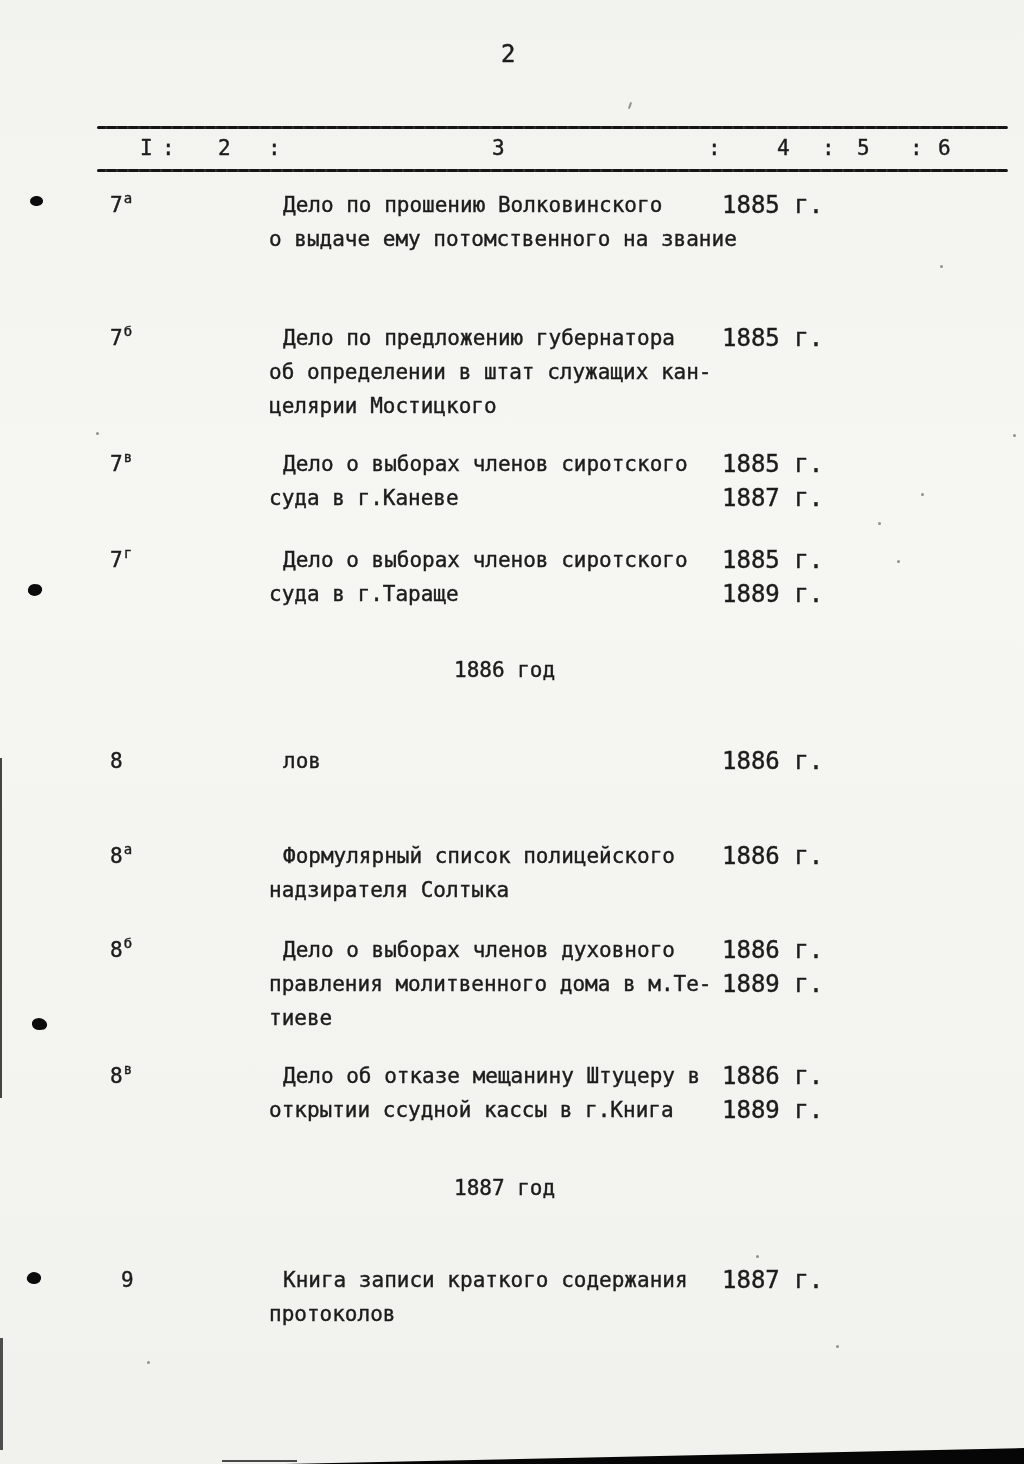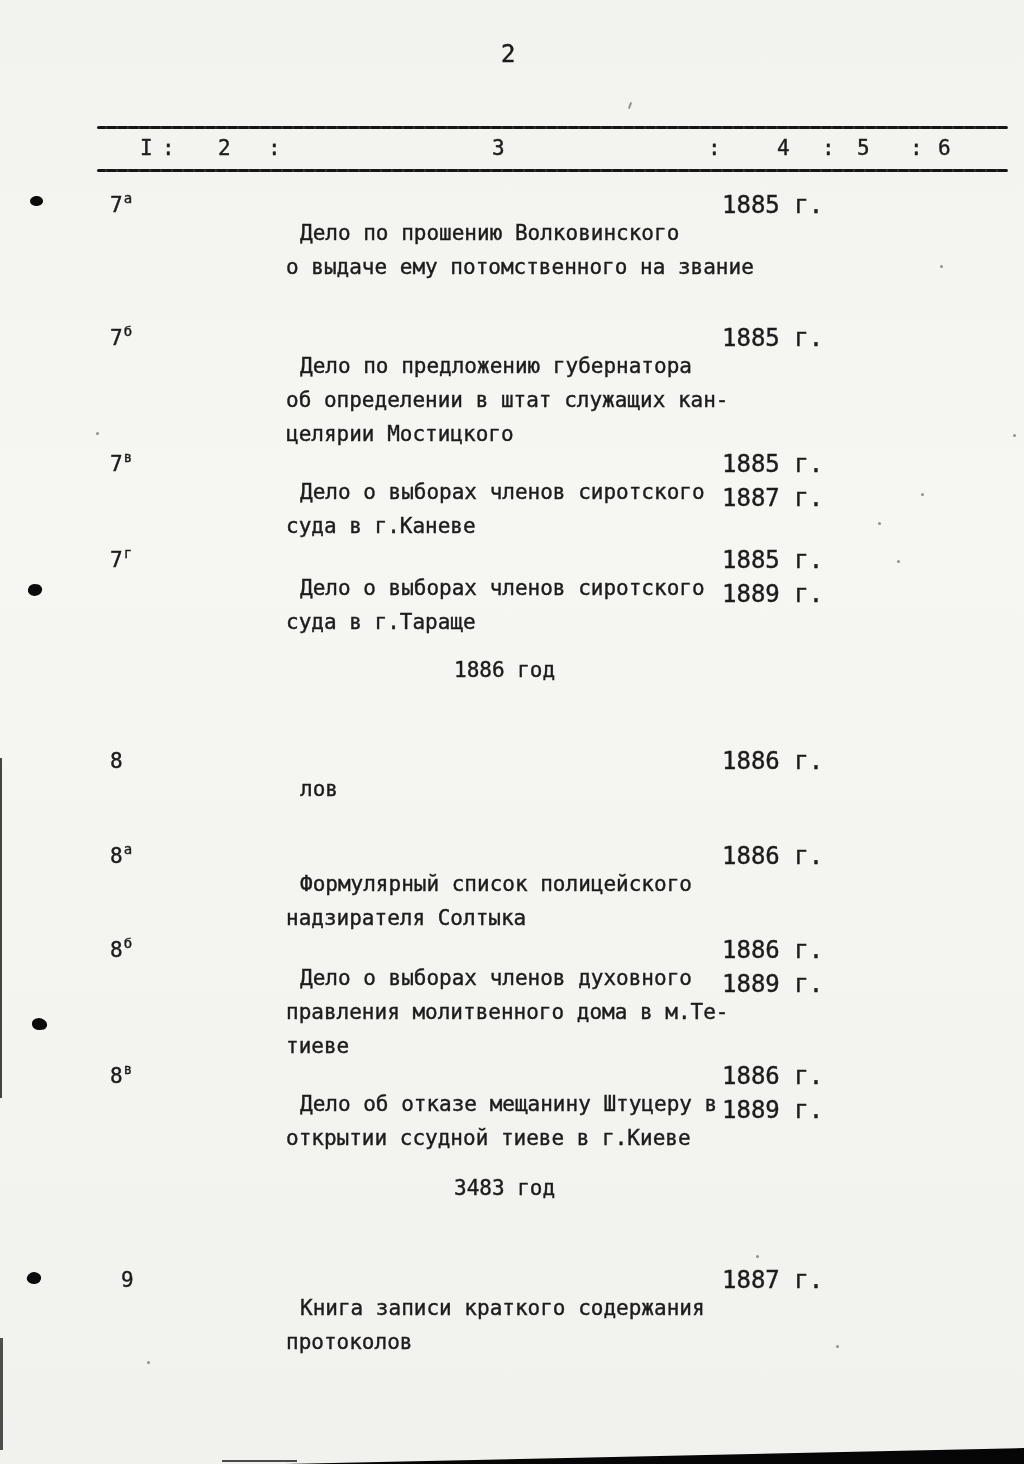--- a/index.html
+++ b/index.html
@@ -13,21 +13,21 @@
   .page-number { position:absolute; left:501px; top:40px; font-size:24px; }
   .rule { position:absolute; left:97px; width:911px; height:3px;
     background:repeating-linear-gradient(90deg,#161616 0px,#161616 8px,#3a3a3a 8px,#161616 11px);
     border-radius:2px; }
   .rule.top { top:126px; }
   .rule.bottom { top:169px; }
   .hc { position:absolute; top:136px; font-size:21px; }
   .entry { position:absolute; left:0; width:1024px; }
   .num { position:absolute; left:110px; top:2px; font-size:21px; }
   .num sup { font-size:14px; vertical-align:9px; margin-left:1px; }
-  .desc { position:absolute; left:286px; top:0; width:466px; font-size:21px; line-height:34px; white-space:nowrap;margin-top:28px; }
+  .desc { position:absolute; left:269px; top:0; width:466px; font-size:21px; line-height:34px; white-space:nowrap; }
   .desc .line:first-child { padding-left:14px; }
   .dates { position:absolute; left:722px; top:0; font-size:24px; line-height:34px; white-space:nowrap; }
   .year-heading { position:absolute; left:454px; font-size:21px; }
   
   .blob { position:absolute; background:#0b0b0b; }
   .blob.b1 { left:30px; top:196px; width:13px; height:10px; border-radius:55% 60% 50% 60%; transform:rotate(-8deg); }
   .blob.b2 { left:28px; top:584px; width:14px; height:12px; border-radius:60% 45% 65% 50%; transform:rotate(10deg); }
   .blob.b3 { left:32px; top:1018px; width:15px; height:12px; border-radius:50% 70% 45% 60%; transform:rotate(-5deg); }
   .blob.b4 { left:27px; top:1272px; width:14px; height:12px; border-radius:65% 50% 60% 45%; transform:rotate(15deg); }
   .edge-line { position:absolute; left:0; background:#242424; }
@@ -140,29 +140,29 @@
     <div class="dates">
       <div class="date">1886 г.</div>
       <div class="date">1889 г.</div>
     </div>
   </div>
 
   <div class="entry" style="top:1059px">
     <div class="num"><span>8</span><sup>в</sup></div>
     <div class="desc">
       <div class="line">Дело об отказе мещанину Штуцеру в</div>
-      <div class="line">открытии ссудной тиеве в г.Киеве</div>
+      <div class="line">открытии ссудной кассы в г.Книга</div>
     </div>
     <div class="dates">
       <div class="date">1886 г.</div>
       <div class="date">1889 г.</div>
     </div>
   </div>
 
-  <div class="year-heading" style="top:1176px">3483 год</div>
+  <div class="year-heading" style="top:1176px">1887 год</div>
 
   <div class="entry" style="top:1263px">
     <div class="num" style="left:121px"><span>9</span><sup></sup></div>
     <div class="desc">
       <div class="line">Книга записи краткого содержания</div>
       <div class="line">протоколов</div>
     </div>
     <div class="dates">
       <div class="date">1887 г.</div>
     </div>

